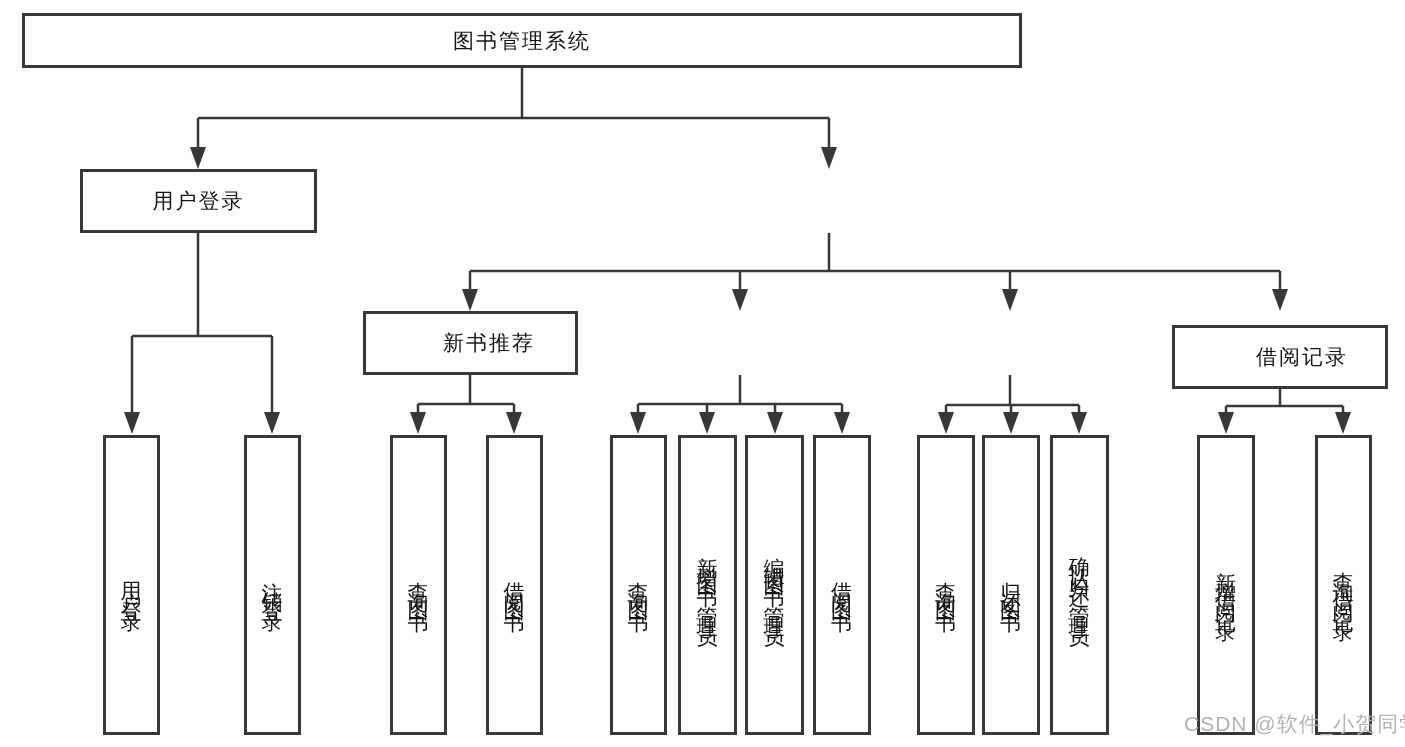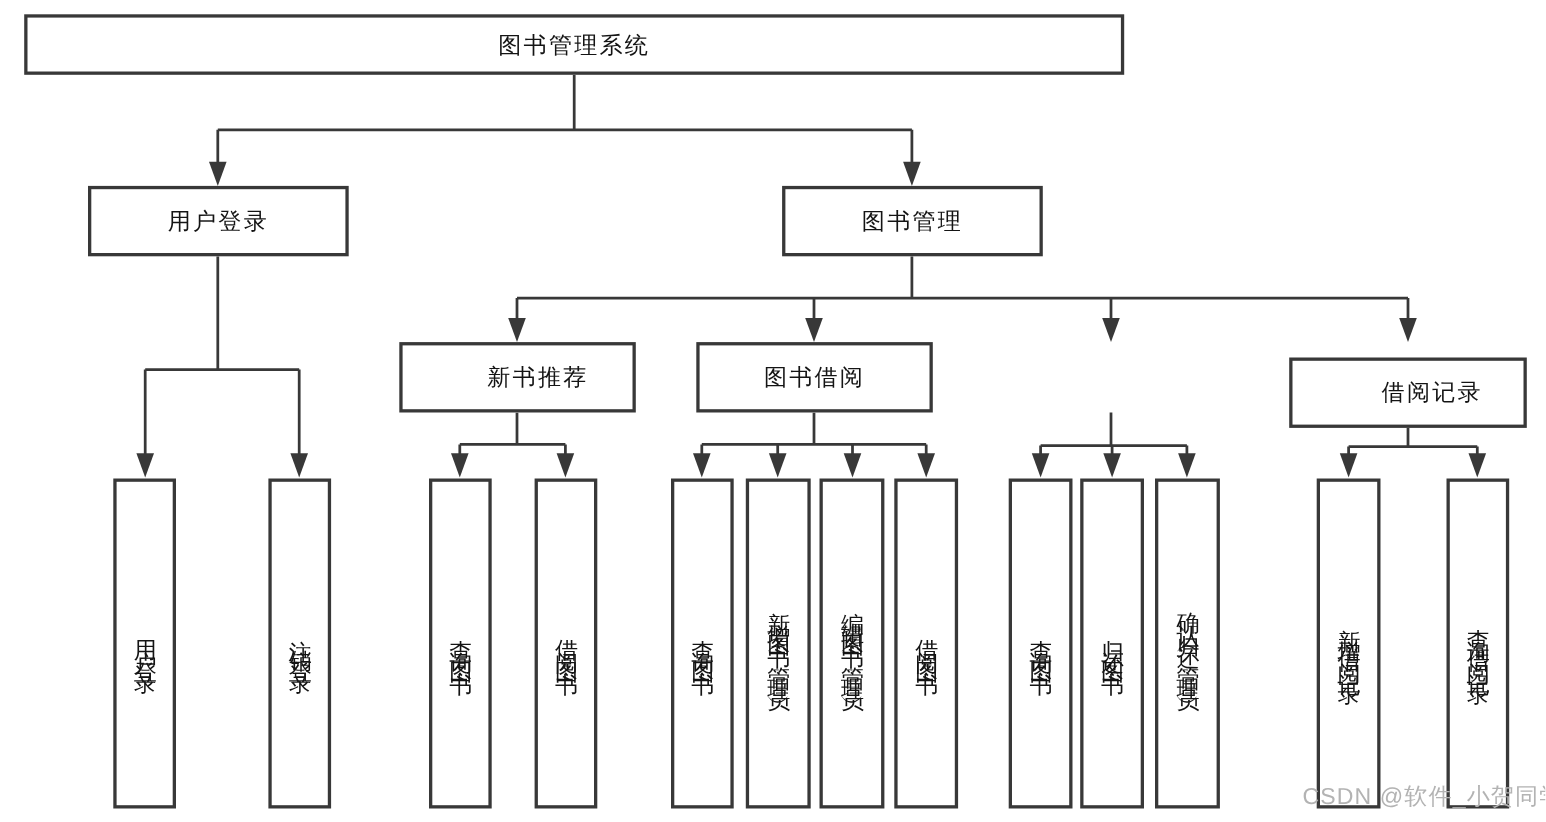--- a/index.html
+++ b/index.html
@@ -92,24 +92,22 @@
     <polygon fill="#383838" stroke="none" points="1071,412 1087,412 1079,434"></polygon>
 
     <path d="M1280,375 V406 M1226,406 H1343 M1226,406 V416 M1343,406 V416"></path>
     <polygon fill="#383838" stroke="none" points="1218,412 1234,412 1226,434"></polygon>
     <polygon fill="#383838" stroke="none" points="1335,412 1351,412 1343,434"></polygon>
   </svg>
 
   <div class="node h-node" style="left:22px; top:13px; width:1000px; height:55px;">图书管理系统</div>
 
   <div class="node h-node" style="left:80px; top:169px; width:237px; height:64px;">用户登录</div>
-  <div class="node h-node" style="left:711px; top:169px; width:237px; height:64px;">图书管理</div>
 
   <div class="node h-node" style="left:363px; top:311px; width:215px; height:64px;padding-left:37px;">新书推荐</div>
-  <div class="node h-node" style="left:633px; top:311px; width:215px; height:64px;">图书借阅</div>
   <div class="node h-node" style="left:1172px; top:325px; width:216px; height:64px;padding-left:44px;">借阅记录</div>
 
   <div class="node v-node" style="left:103px; top:435px; width:57px; height:300px;">用户登录</div>
   <div class="node v-node" style="left:244px; top:435px; width:57px; height:300px;">注销登录</div>
 
   <div class="node v-node" style="left:390px; top:435px; width:57px; height:300px;">查询图书</div>
   <div class="node v-node" style="left:486px; top:435px; width:57px; height:300px;">借阅图书</div>
 
   <div class="node v-node" style="left:610px; top:435px; width:57px; height:300px;">查询图书</div>
   <div class="node v-node" style="left:678px; top:435px; width:59px; height:300px;">新增图书（管理员）</div>

